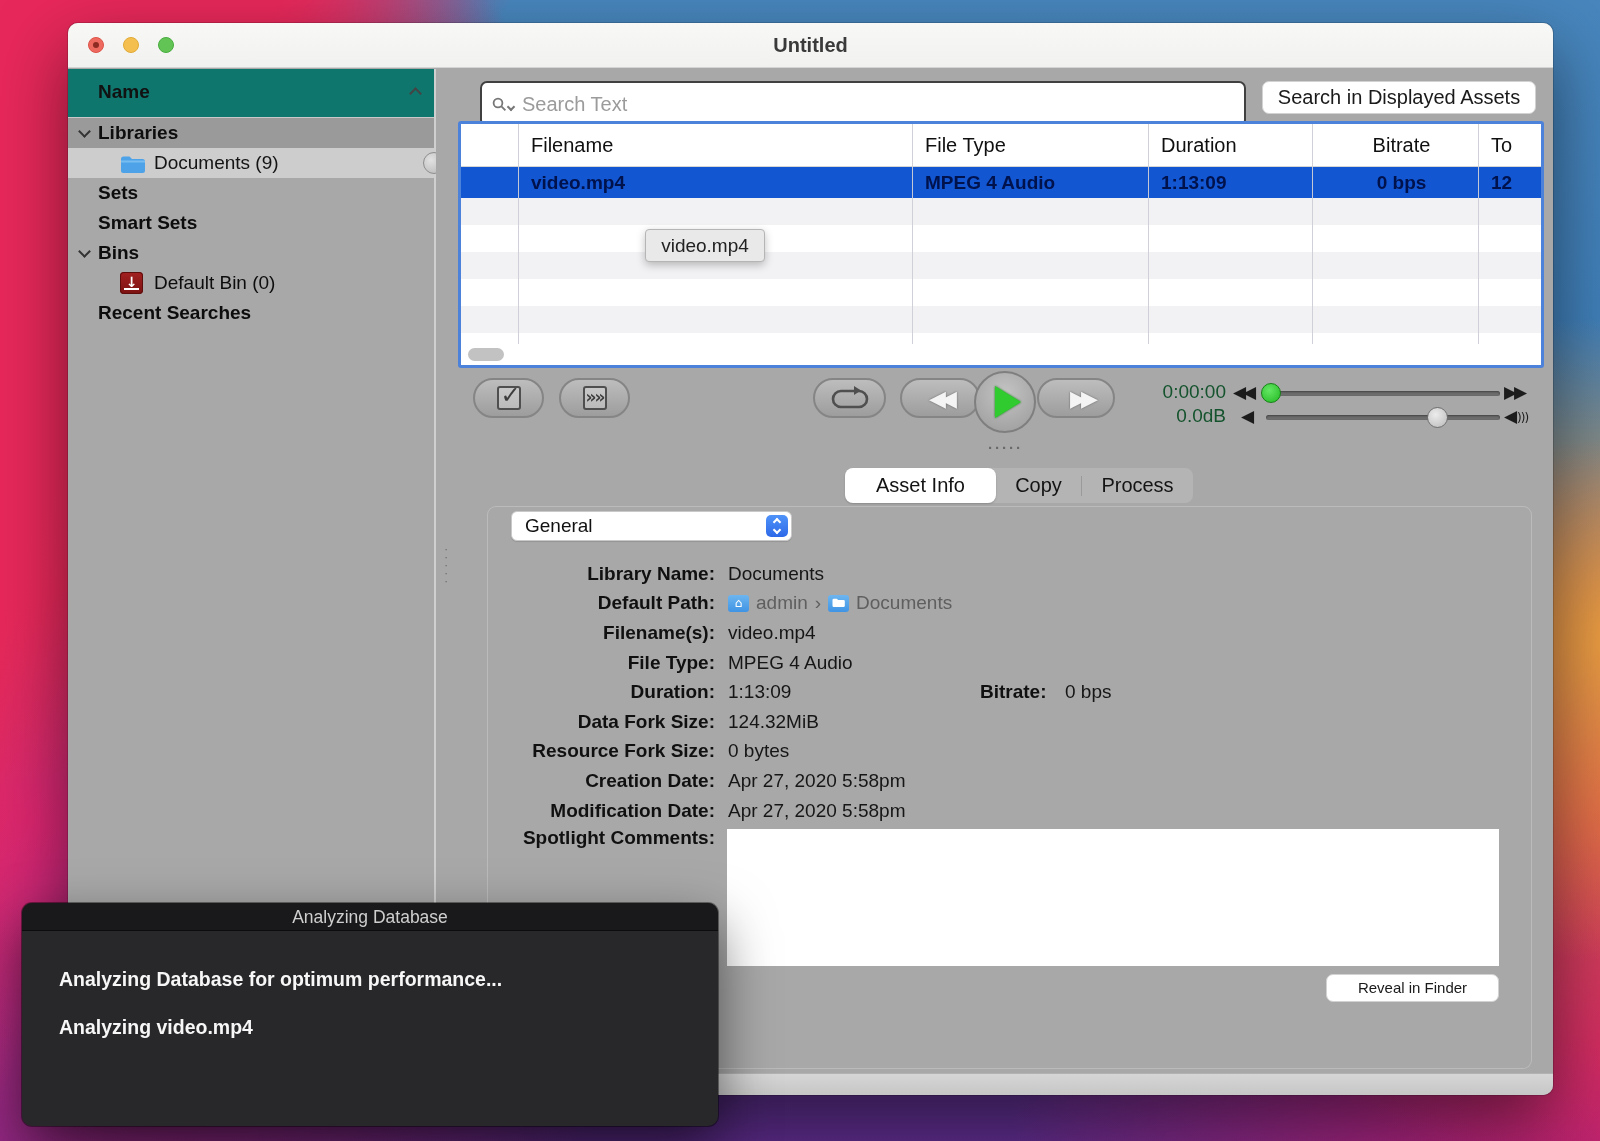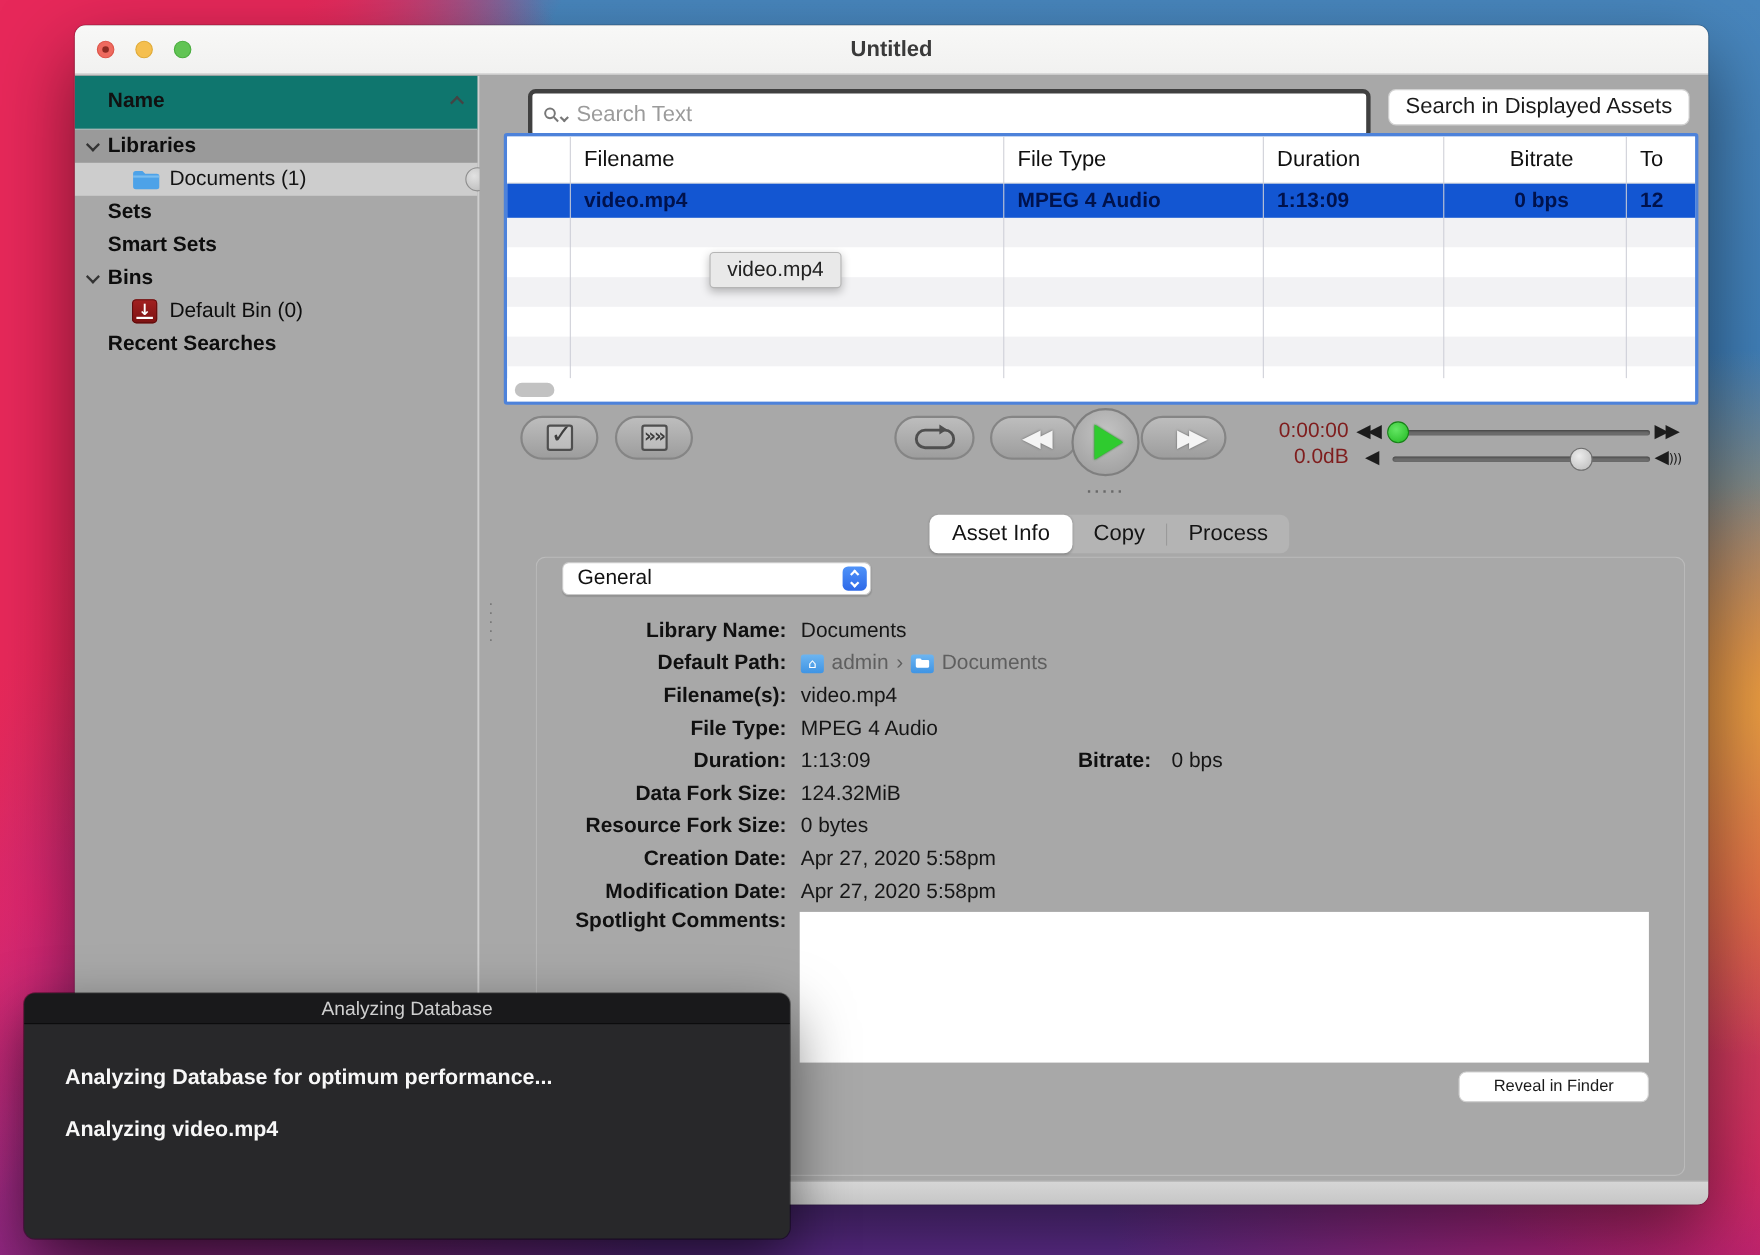--- a/index.html
+++ b/index.html
@@ -65,21 +65,21 @@
     background:linear-gradient(#a32020,#7c1212); box-shadow:inset 0 0 0 1px #5e0d0d; text-align:center; }
   .bin-ic span{ display:block; color:#fff; font-size:14px; line-height:18px; font-weight:700; border-bottom:2px solid #fff; margin:1px 4px 0; height:17px; }
   .spin-badge{ position:absolute; right:-11px; top:4px; width:22px; height:22px; border-radius:50%;
     background:radial-gradient(circle at 35% 35%, #e2e2e2, #b5b5b5); border:1px solid #8e8e8e; }
   .vsplit-dots{ position:absolute; left:376px; top:522px; width:8px; color:#6f6f6f; font-size:13px; line-height:8px; letter-spacing:0; z-index:5; }
 
   
   .main{ position:relative; flex:1; background:#a8a8a8; }
 
   .searchfield{ position:absolute; left:44px; top:12px; width:766px; height:46px; background:#fff;
-    border:4px solid #404040; border-radius:7px; display:flex; align-items:center; }
+    border:2px solid #404040; border-radius:7px; display:flex; align-items:center; }
   .searchfield svg{ margin-left:10px; }
   .searchfield .sf-chev{ margin-left:1px; margin-top:6px; }
   .searchfield input{ flex:1; border:none; outline:none; background:transparent; font-size:20px;
     color:#333; margin-left:8px; font-family:"Liberation Sans",sans-serif; }
   .searchfield input::placeholder{ color:#9b9b9b; }
   .btn-white{ background:#fff; border:1px solid #d2d2d2; border-radius:7px; color:#1a1a1a; text-align:center; }
   .search-assets{ position:absolute; left:826px; top:12px; width:274px; height:33px; line-height:31px; font-size:20px; }
 
   
   .tablewrap{ position:absolute; left:22px; top:52px; width:1086px; height:247px;
@@ -107,21 +107,21 @@
     display:flex; align-items:center; justify-content:center; color:#4a4a4a; }
   .pill .boxic{ width:24px; height:24px; border:2px solid #4f4f4f; border-radius:3px; position:relative;
     background:rgba(255,255,255,.25); }
   .pill .boxic .mark{ position:absolute; left:2px; top:-7px; font-size:24px; font-weight:700; color:#3d3d3d; }
   .pill .boxic .ffmark{ position:absolute; left:1px; top:-1px; font-size:17px; font-weight:700; color:#3d3d3d; letter-spacing:-2px; }
   .playcircle{ position:absolute; left:538px; top:302px; width:62px; height:62px; border-radius:50%;
     background:radial-gradient(circle at 50% 35%, #c4c4c4, #9a9a9a); border:2px solid #7f7f7f; z-index:3;
     display:flex; align-items:center; justify-content:center; }
   .playtri{ width:0; height:0; border-left:26px solid #2fcb2f; border-top:16px solid transparent;
     border-bottom:16px solid transparent; margin-left:6px; filter:drop-shadow(0 0 1px #157a15); }
-  .transport-label{ position:absolute; left:660px; width:130px; text-align:right; font-size:19px; color:#7f1d1d; }
+  .transport-label{ position:absolute; left:660px; width:130px; text-align:right; font-size:19px; color:#14532d; }
   .mini{ position:absolute; font-size:17px; color:#1c1c1c; letter-spacing:-3px; font-weight:700; }
   .track{ position:absolute; height:5px; border-radius:3px; background:#6d6d6d; box-shadow:inset 0 1px 2px rgba(0,0,0,.4); }
   .knob-green{ position:absolute; width:20px; height:20px; border-radius:50%;
     background:radial-gradient(circle at 40% 35%, #64e764, #22b822); border:1.5px solid #168216; z-index:2; }
   .knob-gray{ position:absolute; width:21px; height:21px; border-radius:50%;
     background:radial-gradient(circle at 40% 35%, #ececec, #b9b9b9); border:1.5px solid #6f6f6f; z-index:2; }
   .hdots{ position:absolute; left:552px; top:370px; color:#696969; font-size:15px; font-weight:700; letter-spacing:2px; }
 
   
   .tabs{ position:absolute; left:409px; top:399px; height:35px; display:flex; align-items:center;
@@ -188,21 +188,21 @@
           <span class="chev down"></span>
           <span class="txt-group">Libraries</span>
         </div>
         <div class="side-row row-documents">
           <span class="fold-ic">
             <svg width="25" height="19" viewBox="0 0 25 19">
                 <path d="M1 4 q0-2.5 2.5-2.5 h6 l2.5 2.5 h10.5 q2.5 0 2.5 2.5 v9 q0 2.5-2.5 2.5 h-19 q-2.5 0-2.5-2.5 z" fill="#4da2e8"></path>
                 <rect x="1" y="5.5" width="24" height="2" fill="#79bdf0"></rect>
               </svg>
           </span>
-          <span class="txt-item">Documents (1)</span>
+          <span class="txt-item">Documents (9)</span>
           <span class="spin-badge"></span>
         </div>
         <div class="side-row">
           <span class="txt-plain">Sets</span>
         </div>
         <div class="side-row">
           <span class="txt-plain">Smart Sets</span>
         </div>
         <div class="side-row">
           <span class="chev down"></span>
@@ -307,21 +307,21 @@
         <span class="mini icon" style="left:1068px;top:313px;">▶▶</span>
 
         <span class="mini icon" style="left:805px;top:337px;letter-spacing:0;">◀</span>
         <div class="track" style="left:830px;top:346px;width:234px;"></div>
         <div class="knob-gray" style="left:991px;top:338px;"></div>
         <span class="mini icon" style="left:1068px;top:337px;letter-spacing:0;">◀<span style="font-size:12px;font-weight:400;letter-spacing:-1px;">)))</span></span>
 
         <div class="hdots">·····</div>
 
         <div class="tabs">
-          <div class="tab sel" style="width:130px;">Asset Info</div>
+          <div class="tab sel" style="width:151px;">Asset Info</div>
           <div class="tab" style="width:85px;">Copy</div>
           <div class="tabdiv"></div>
           <div class="tab" style="width:111px;">Process</div>
         </div>
 
         <div class="panel">
           <div class="selectbox">
             <span class="val">General</span>
             <span class="pop">
               <span class="chev up"></span>

